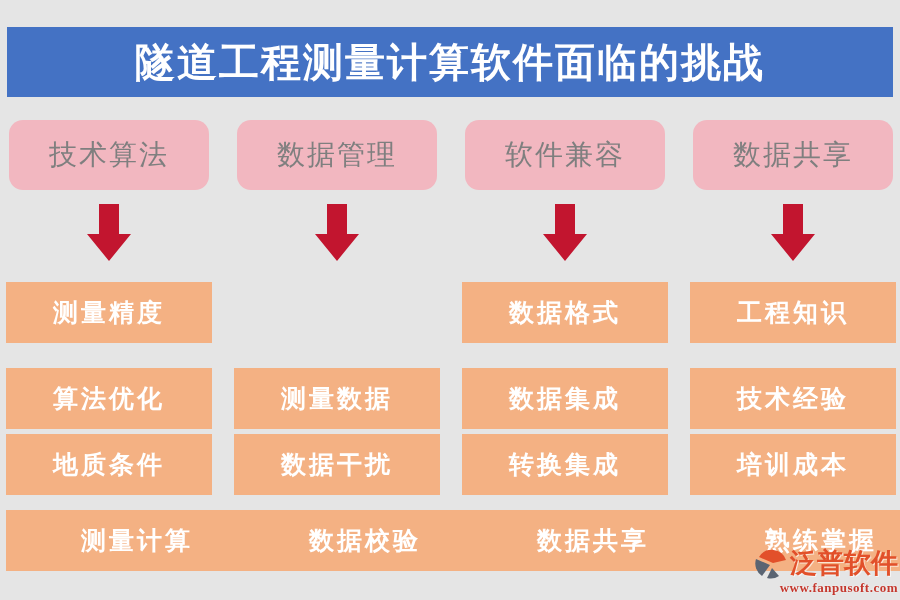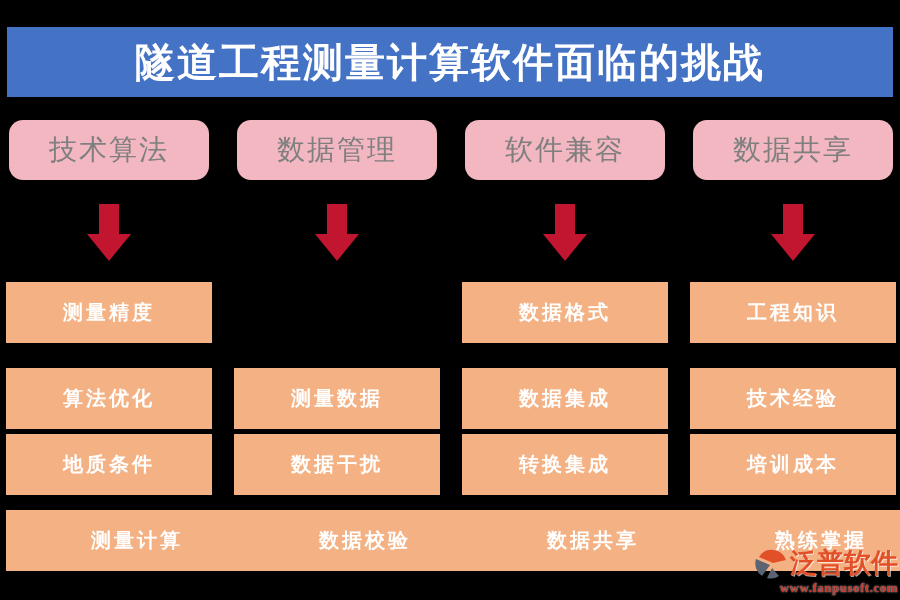--- a/index.html
+++ b/index.html
@@ -1,53 +1,53 @@
 <!DOCTYPE html>
 <html style="--title-bg: #4472C4; --header-bg: #F2B7C0; --header-text: #7F7F7F; --box-bg: #F4B183; --box-text: #FFFFFF; --arrow: #C2152F; --brand: #E2502A; --url-text: #C4372D; --logo-gray: #5A6472;"><head>
 <meta charset="utf-8">
 <style>
   html,body{margin:0;padding:0;background:#ffffff;}
   .canvas{
-    position:relative;width:900px;height:600px;background:#000000;overflow:hidden;
+    position:relative;width:900px;height:600px;background:#e5e5e5;overflow:hidden;
     font-family:"Liberation Serif","DejaVu Serif",serif;
   }
   
   .title-bar{
     position:absolute;left:7px;top:27px;width:886px;height:70px;
     background:var(--title-bg,#4472C4);
     display:flex;align-items:center;justify-content:center;
   }
   .title-bar .title-text{
     color:#ffffff;font-size:40px;font-weight:bold;letter-spacing:2px;white-space:nowrap;
   }
   
   .column{position:absolute;top:120px;width:206px;height:460px;}
   .col-0{left:6px;} .col-1{left:234px;} .col-2{left:462px;} .col-3{left:690px;}
   
   .hdr{
-    position:absolute;top:0;left:3px;width:200px;height:60px;
+    position:absolute;top:0;left:3px;width:200px;height:70px;
     background:var(--header-bg,#F2B7C0);border-radius:14px;
     display:flex;align-items:center;justify-content:center;
   }
   .hdr span{color:var(--header-text,#7F7F7F);font-size:28px;letter-spacing:2px;white-space:nowrap;}
   
   .arrow{
     position:absolute;top:84px;left:0;width:206px;height:58px;
     display:flex;justify-content:center;align-items:flex-start;
   }
   .arrow svg{display:block;}
   .arrow polygon{fill:var(--arrow,#C2152F);}
   
   .obox{
     position:absolute;left:0;width:206px;height:61px;
     background:var(--box-bg,#F4B183);
     display:flex;align-items:center;justify-content:center;
   }
   .row-0{top:162px;} .row-1{top:248px;} .row-2{top:314px;} .row-3{top:390px;padding-left:28px;}
-  .obox span{color:var(--box-text,#FFFFFF);font-size:20px;font-weight:bold;letter-spacing:3px;white-space:nowrap;}
+  .obox span{color:var(--box-text,#FFFFFF);font-size:25px;font-weight:bold;letter-spacing:3px;white-space:nowrap;}
   
   .watermark{position:absolute;right:2px;bottom:4px;text-align:right;}
   .wm-top{display:flex;align-items:center;justify-content:flex-end;gap:1px;height:37px;}
   .wm-logo{width:36px;height:36px;flex:0 0 auto;}
   .wm-logo .logo-orange{fill:var(--brand,#E2502A);}
   .wm-logo .logo-gray{fill:var(--logo-gray,#5A6472);}
   .wm-brand{
     font-size:27px;font-weight:bold;color:var(--brand,#E2502A);line-height:36px;white-space:nowrap;
     text-shadow:1px 1px 0 rgba(255,255,255,0.65);
   }

